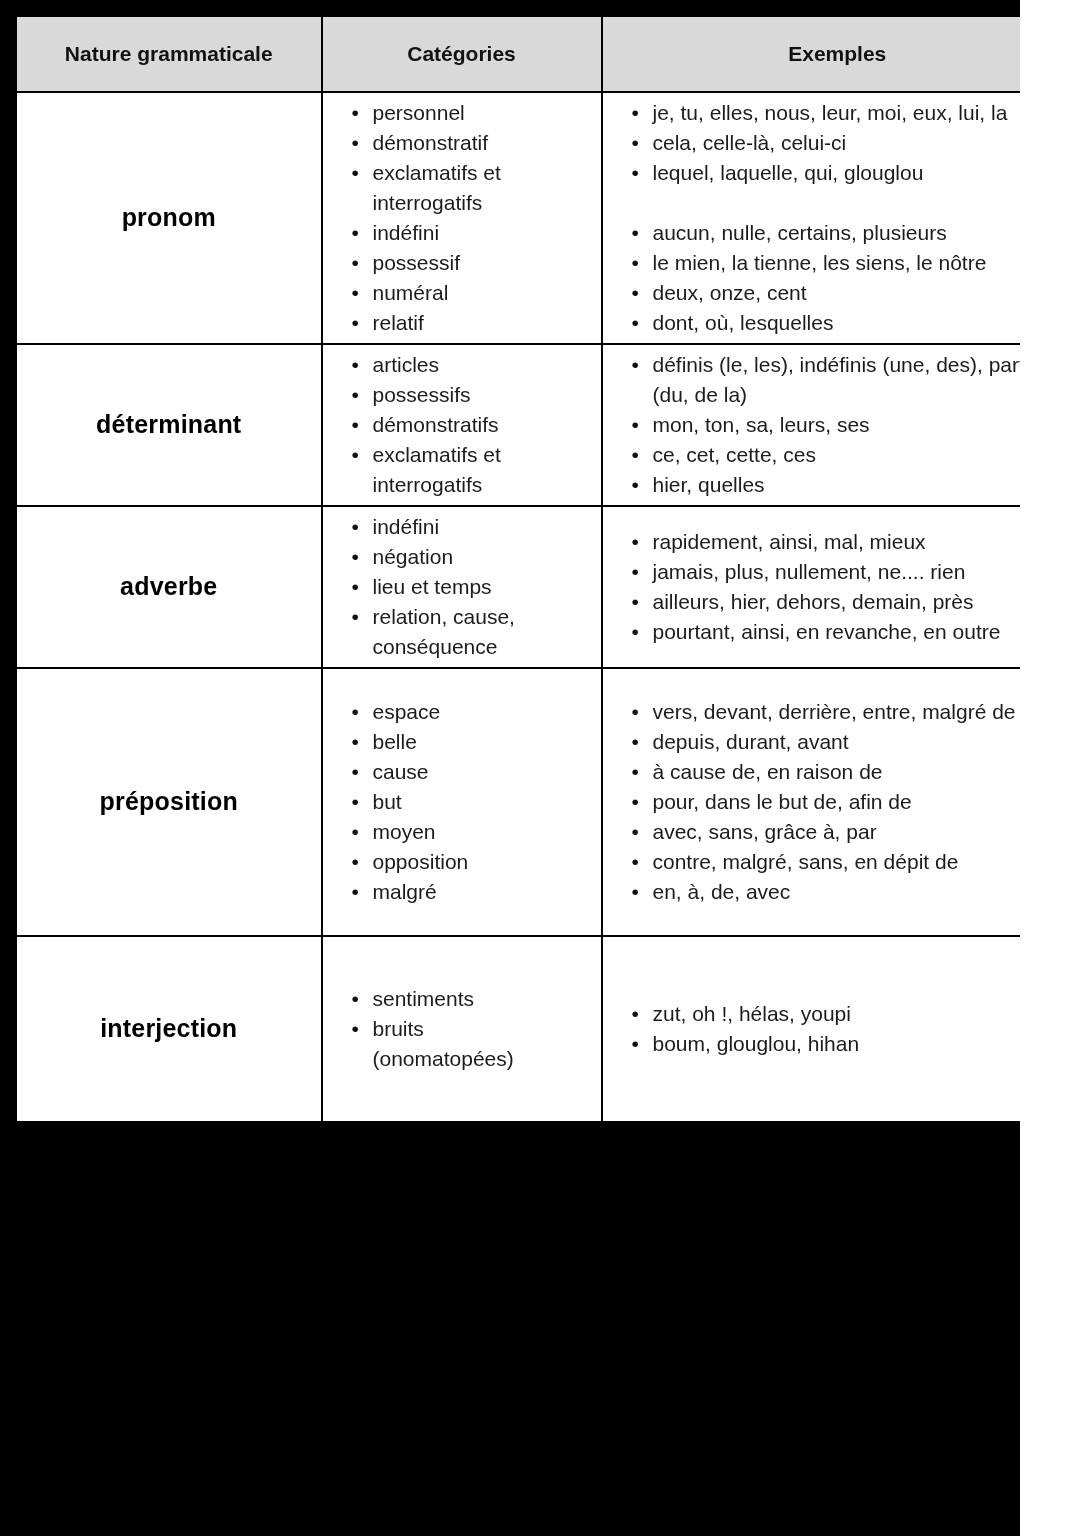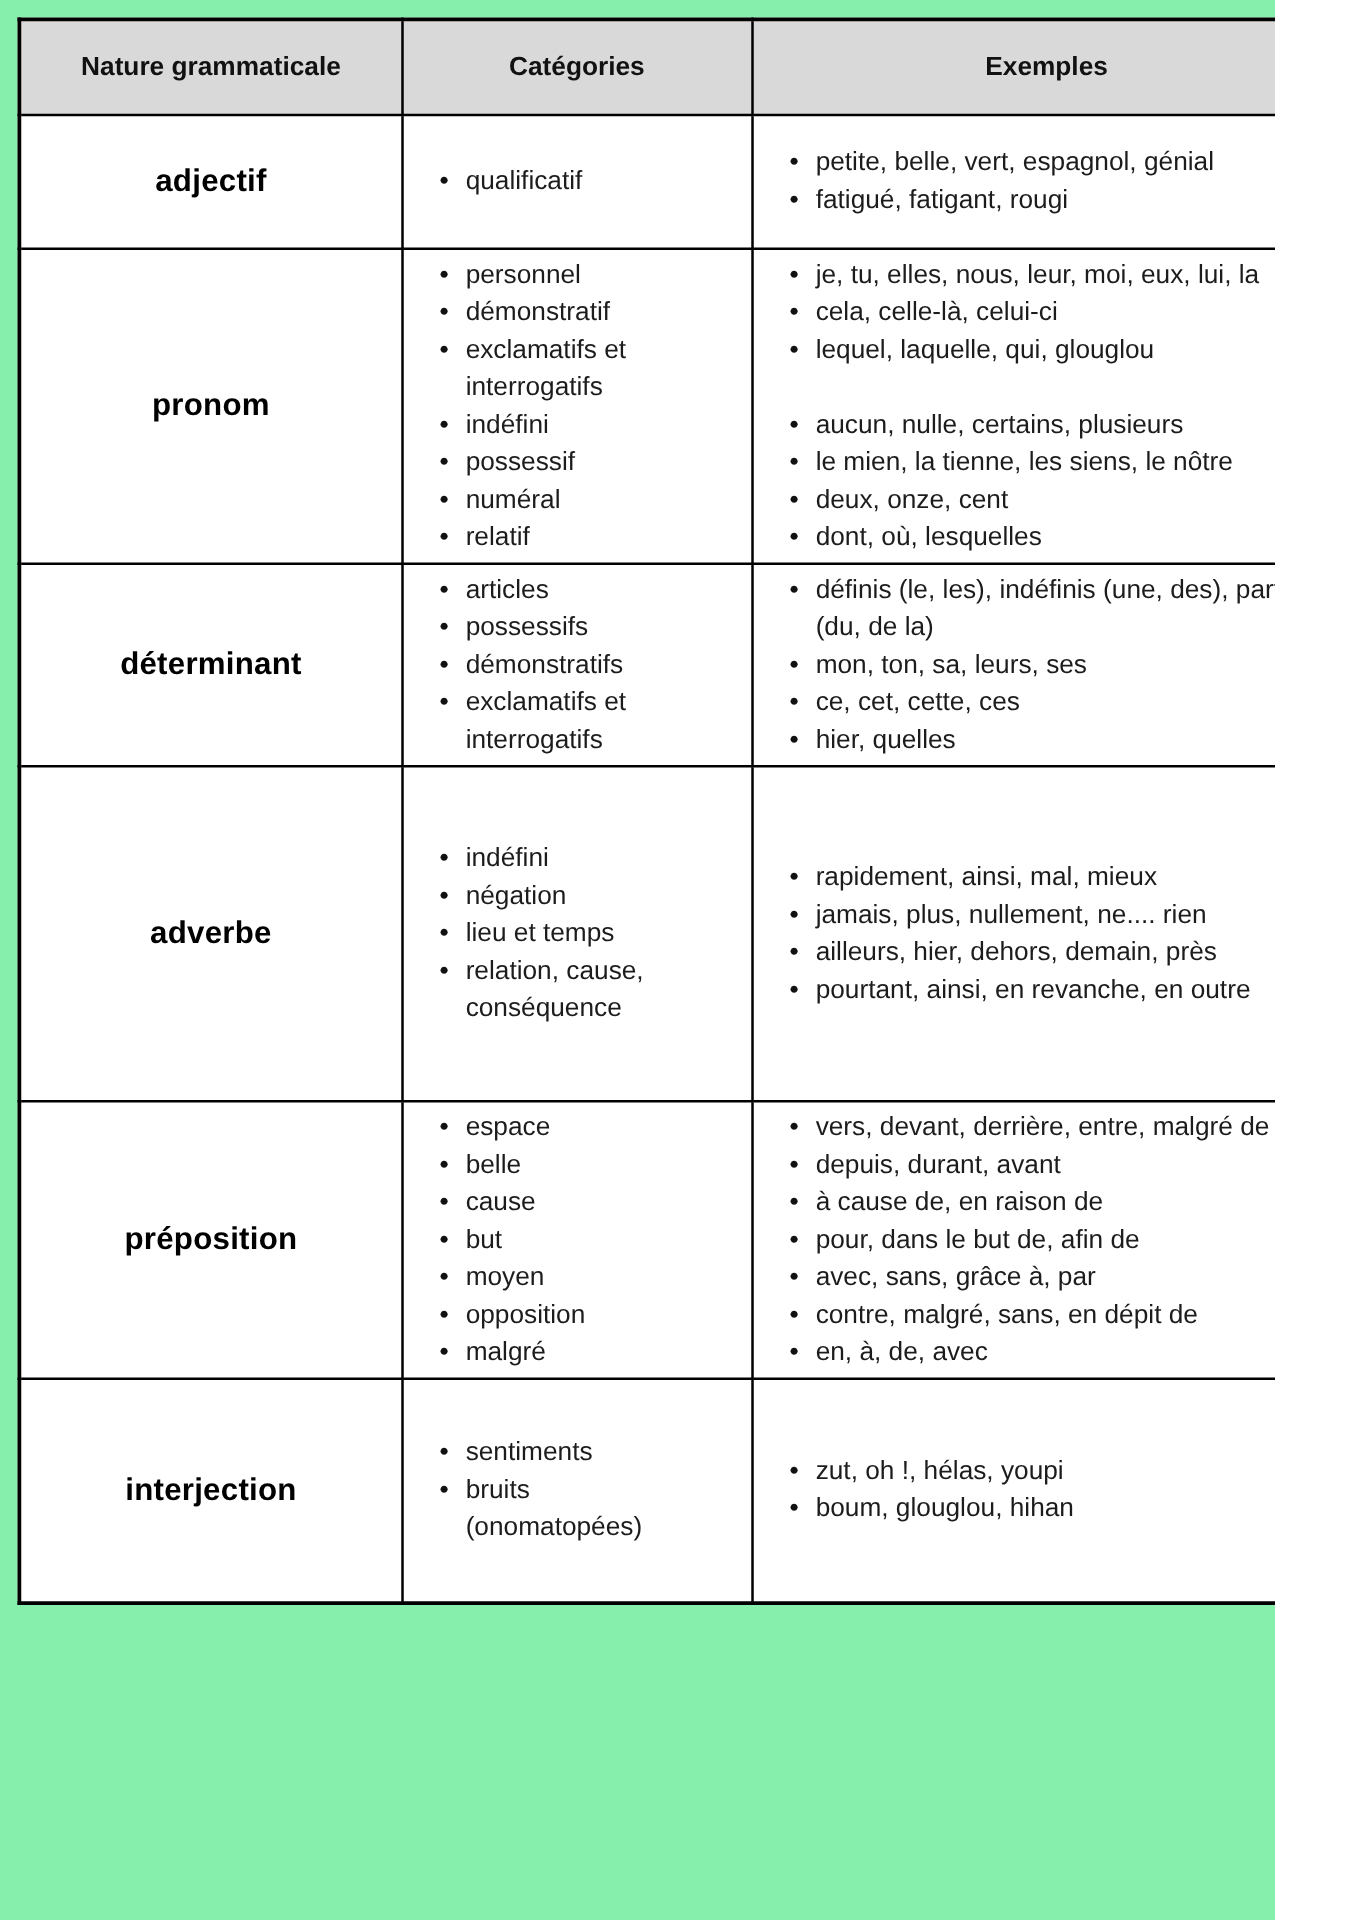--- a/index.html
+++ b/index.html
@@ -8,21 +8,21 @@
     background: #ffffff;
     width: 1086px;
     height: 1536px;
     font-family: "Liberation Sans", sans-serif;
     color: #1c1c1c;
   }
   .page {
     position: relative;
     width: 1020px;
     height: 1536px;
-    background: #86efac;
+    background: #000000;
     overflow: hidden;
   }
   table.grammar {
     position: absolute;
     left: 14px;
     top: 14px;
     width: 1058px;
     border-collapse: collapse;
     table-layout: fixed;
     background: #ffffff;
@@ -105,34 +105,20 @@
     <thead>
       <tr>
         <th>Nature grammaticale</th>
         <th>Catégories</th>
         <th>Exemples</th>
       </tr>
     </thead>
     <tbody id="table-body">
 
         <tr>
-          <td class="nature-cell">adjectif</td>
-          <td>
-            <ul class="bullets">
-              <li>qualificatif</li>
-            </ul>
-          </td>
-          <td>
-            <ul class="bullets">
-              <li>petite, belle, vert, espagnol, génial</li>
-              <li>fatigué, fatigant, rougi</li>
-            </ul>
-          </td>
-        </tr>
-        <tr>
           <td class="nature-cell">pronom</td>
           <td>
             <ul class="bullets">
               <li>personnel</li>
               <li>démonstratif</li>
               <li>exclamatifs et interrogatifs</li>
               <li>indéfini</li>
               <li>possessif</li>
               <li>numéral</li>
               <li>relatif</li>

